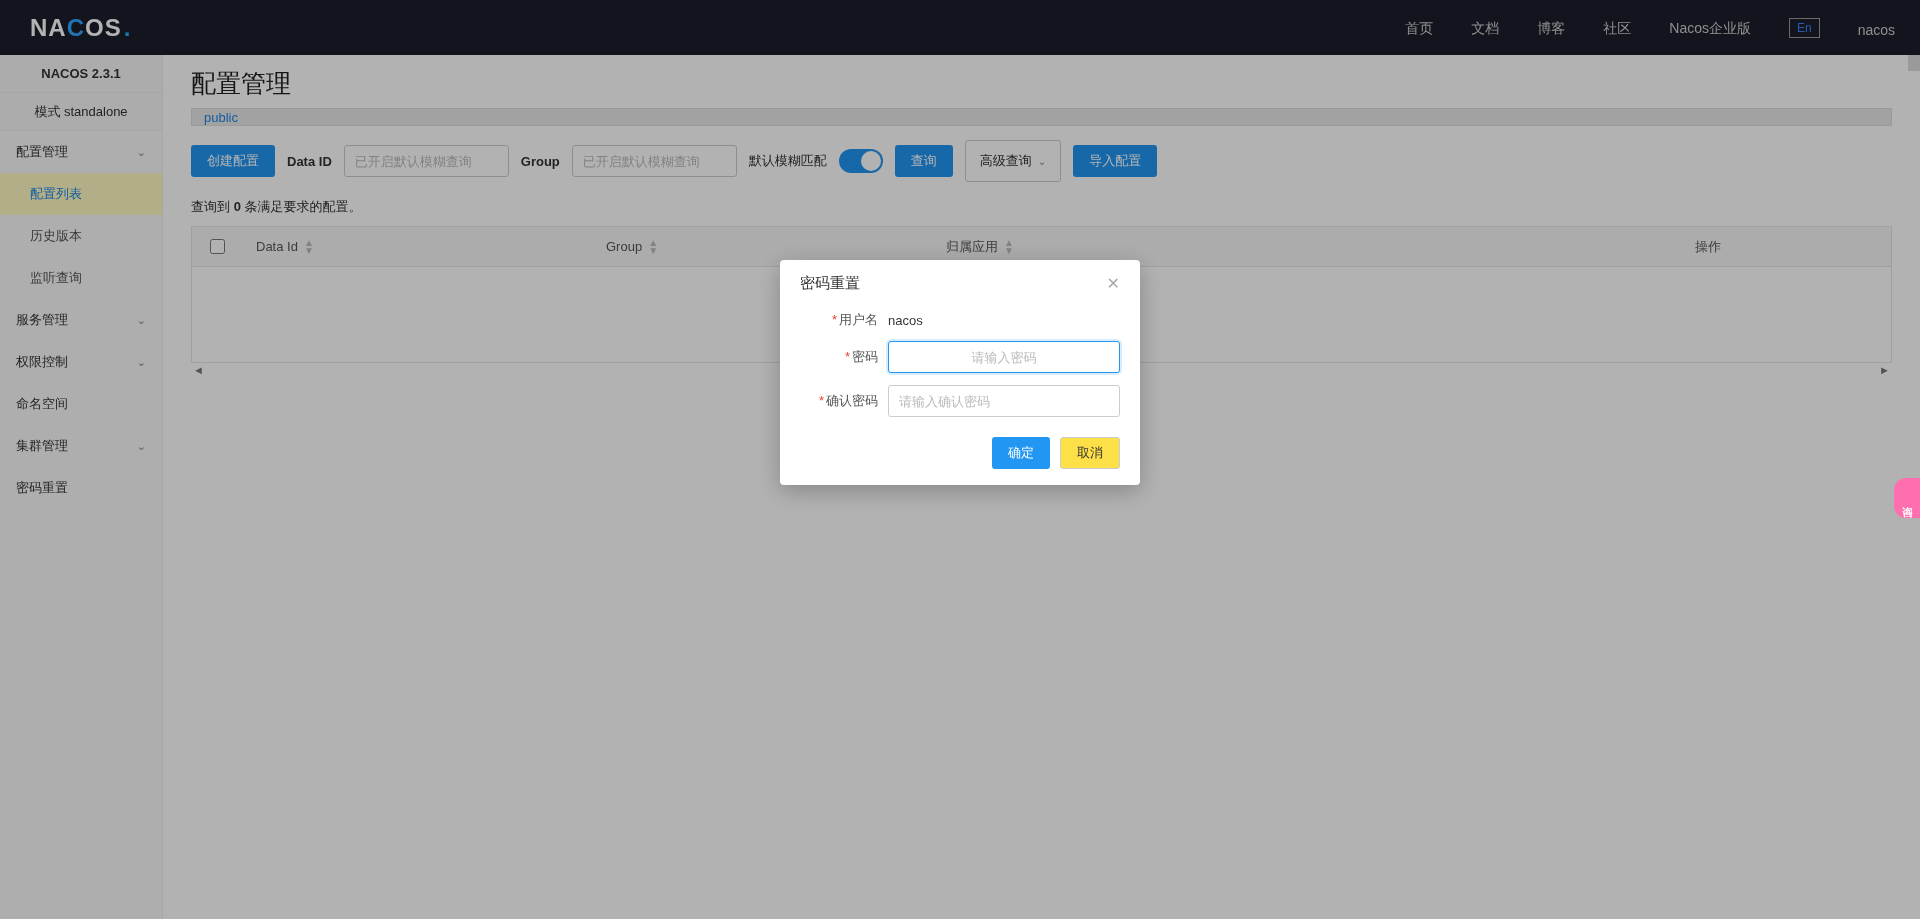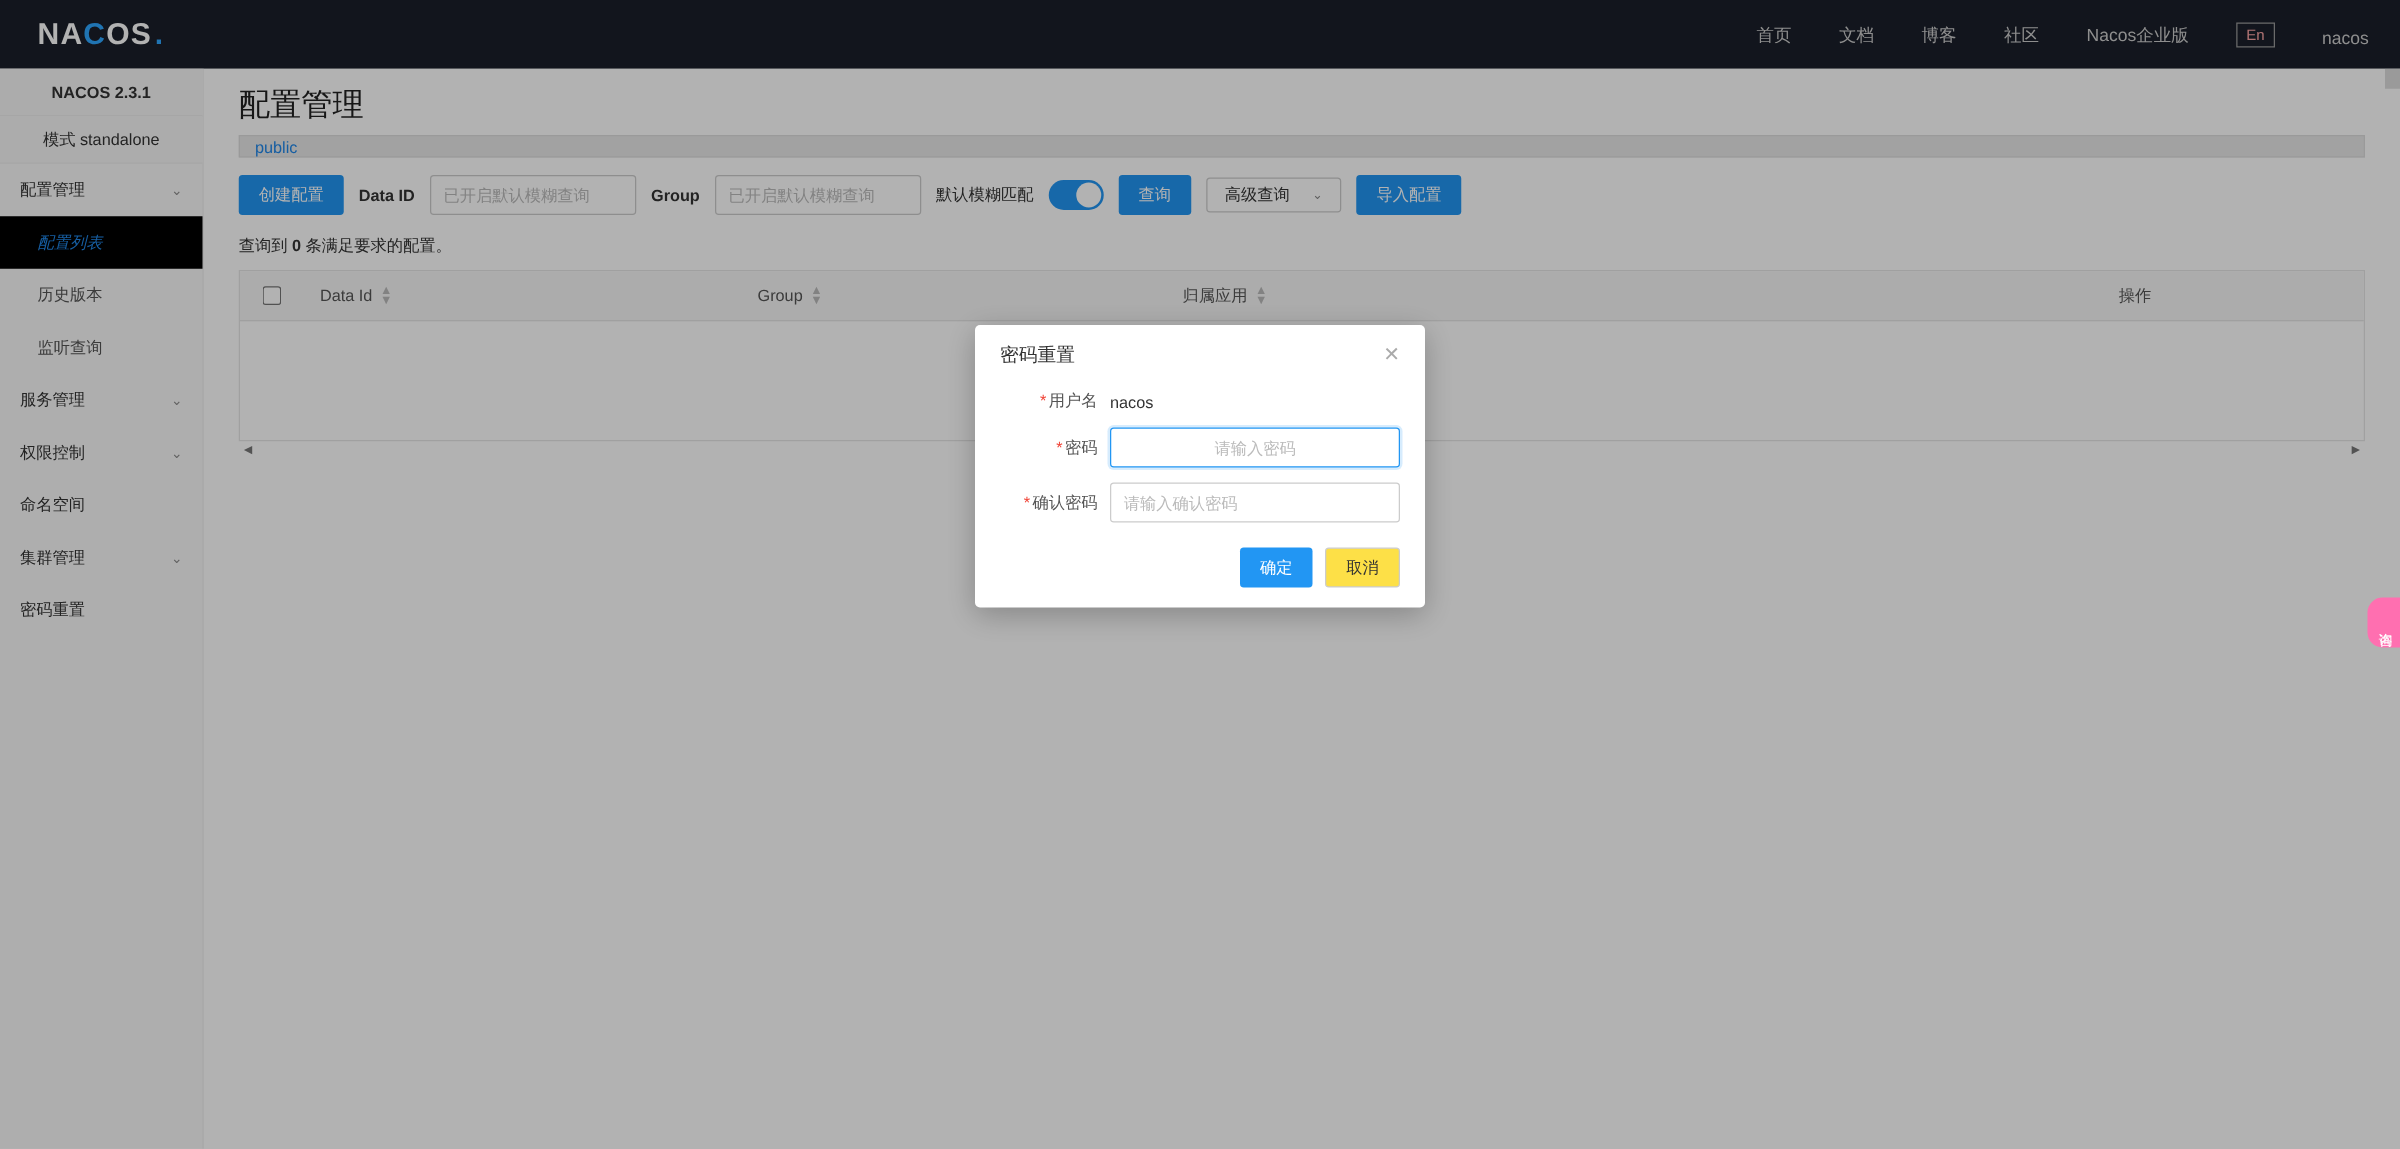--- a/index.html
+++ b/index.html
@@ -46,21 +46,21 @@
     display: flex;
     align-items: flex-end;
     gap: 38px;
     color: #ccc;
     font-size: 14px;
   }
   .top-nav .lang {
     border: 1px solid #999;
     padding: 2px 7px;
     font-size: 12px;
-    color: #fca5a5;
+    color: #3b82f6;
   }
   .top-nav span { cursor: pointer; }
 
   
   .body-wrap {
     display: flex;
     height: calc(100vh - 55px);
     position: relative;
   }
   .sidebar {
@@ -99,23 +99,22 @@
   .side-item {
     height: 42px;
     display: flex;
     align-items: center;
     padding-left: 30px;
     font-size: 13px;
     color: #555;
     cursor: pointer;
   }
   .side-item.active {
-    background: #000000;
+    background: #fef9c3;
     color: #2087e8;
-    font-style: italic;
   }
 
   
   .main {
     flex: 1;
     padding: 12px 28px 0 28px;
     position: relative;
     z-index: 10;
     background:#fff;
     overflow-y: auto;
@@ -178,23 +177,23 @@
     cursor: pointer;
   }
   .switch .knob {
     position:absolute;
     right:2px; top:2px;
     width:20px; height:20px;
     background:#fff;
     border-radius:50%;
   }
   .adv-btn {
-    height:28px; border:1px solid #ccc; background:#fff;
+    height:42px; border:1px solid #ccc; background:#fff;
     padding:0 14px; border-radius:3px; font-size:13px;
-    display:inline-flex; align-items:center; gap:18px; cursor:pointer;
+    display:inline-flex; align-items:center; gap:6px; cursor:pointer;
   }
   .result-line {
     margin-top: 16px;
     font-size: 13px;
     color: #333;
   }
   .result-line b { font-weight: 700; }
 
   .data-table {
     margin-top: 10px;

